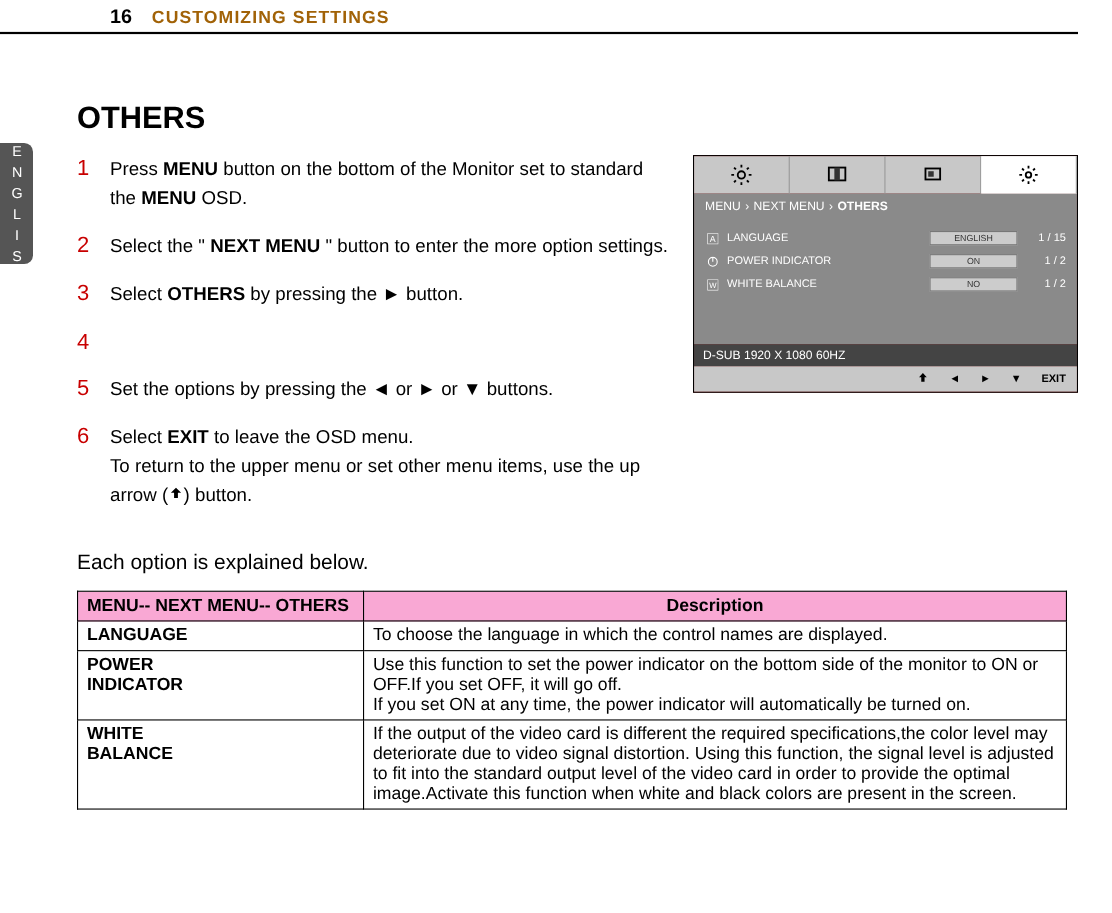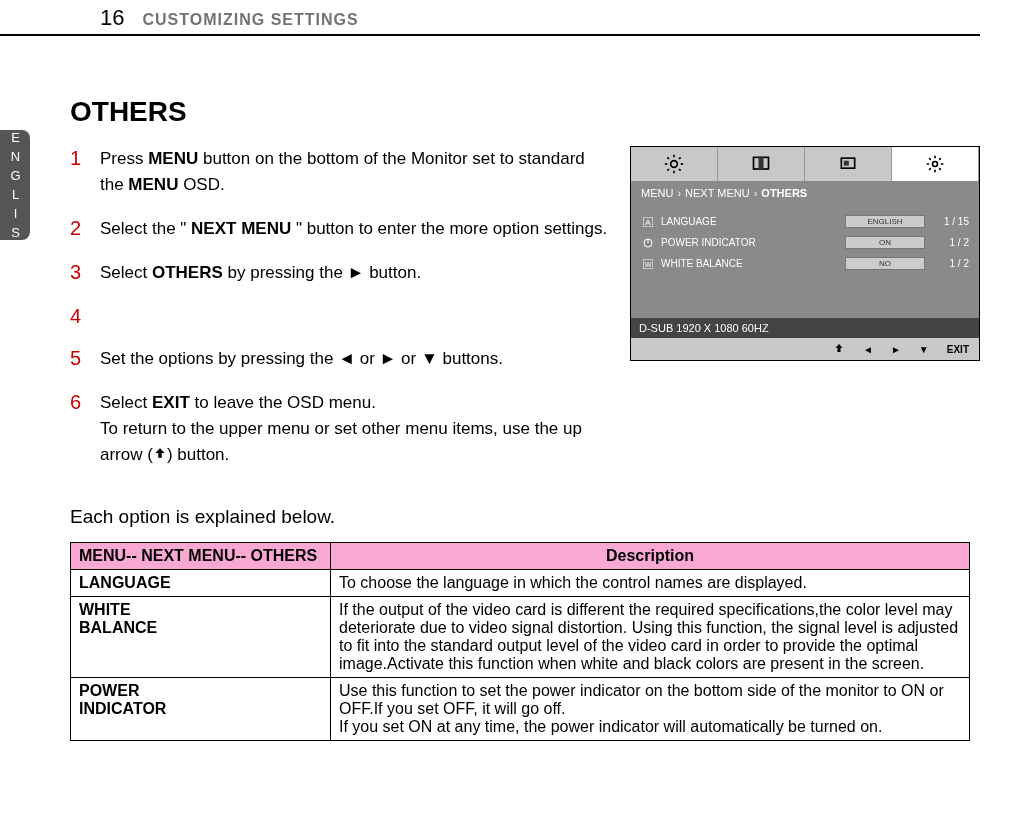--- a/index.html
+++ b/index.html
@@ -16,29 +16,29 @@
       color: #000;
     }
     .page-header {
       display: flex;
       align-items: baseline;
       border-bottom: 2px solid #000;
       padding: 5px 0 3px 100px;
       width: 980px;
     }
     .page-number {
-      font-size: 22px;
-      font-weight: normal;
+      font-size: 18px;
+      font-weight: bold;
       margin-right: 18px;
     }
     .page-title {
       font-size: 16px;
       font-weight: bold;
       letter-spacing: 1px;
-      color: #737373;
+      color: #a16207;
     }
     .side-tab {
       position: absolute;
       left: 0;
       top: 130px;
       width: 30px;
       height: 110px;
       background: #555;
       color: #fff;
       writing-mode: vertical-lr;
@@ -373,25 +373,25 @@
     <tbody>
         <tr>
       <th>MENU-- NEXT MENU-- OTHERS</th>
       <th class="desc-head">Description</th>
     </tr>
     <tr>
       <td class="label-cell">LANGUAGE</td>
       <td>To choose the language in which the control names are displayed.</td>
     </tr>
     <tr>
-      <td class="label-cell" style="white-space:pre-line">WHITE
-BALANCE</td>
-      <td>If the output of the video card is different the required specifications,the color level may deteriorate due to video signal distortion. Using this function, the signal level is adjusted to fit into the standard output level of the video card in order to provide the optimal image.Activate this function when white and black colors are present in the screen.</td>
-    </tr>
-    <tr>
       <td class="label-cell" style="white-space:pre-line">POWER
 INDICATOR</td>
       <td style="white-space:pre-line">Use this function to set the power indicator on the bottom side of the monitor to ON or OFF.If you set OFF, it will go off.
 If you set ON at any time, the power indicator will automatically be turned on.</td>
     </tr>
+    <tr>
+      <td class="label-cell" style="white-space:pre-line">WHITE
+BALANCE</td>
+      <td>If the output of the video card is different the required specifications,the color level may deteriorate due to video signal distortion. Using this function, the signal level is adjusted to fit into the standard output level of the video card in order to provide the optimal image.Activate this function when white and black colors are present in the screen.</td>
+    </tr>
   </tbody>
     </table>
 </div>
 
 </body></html>

